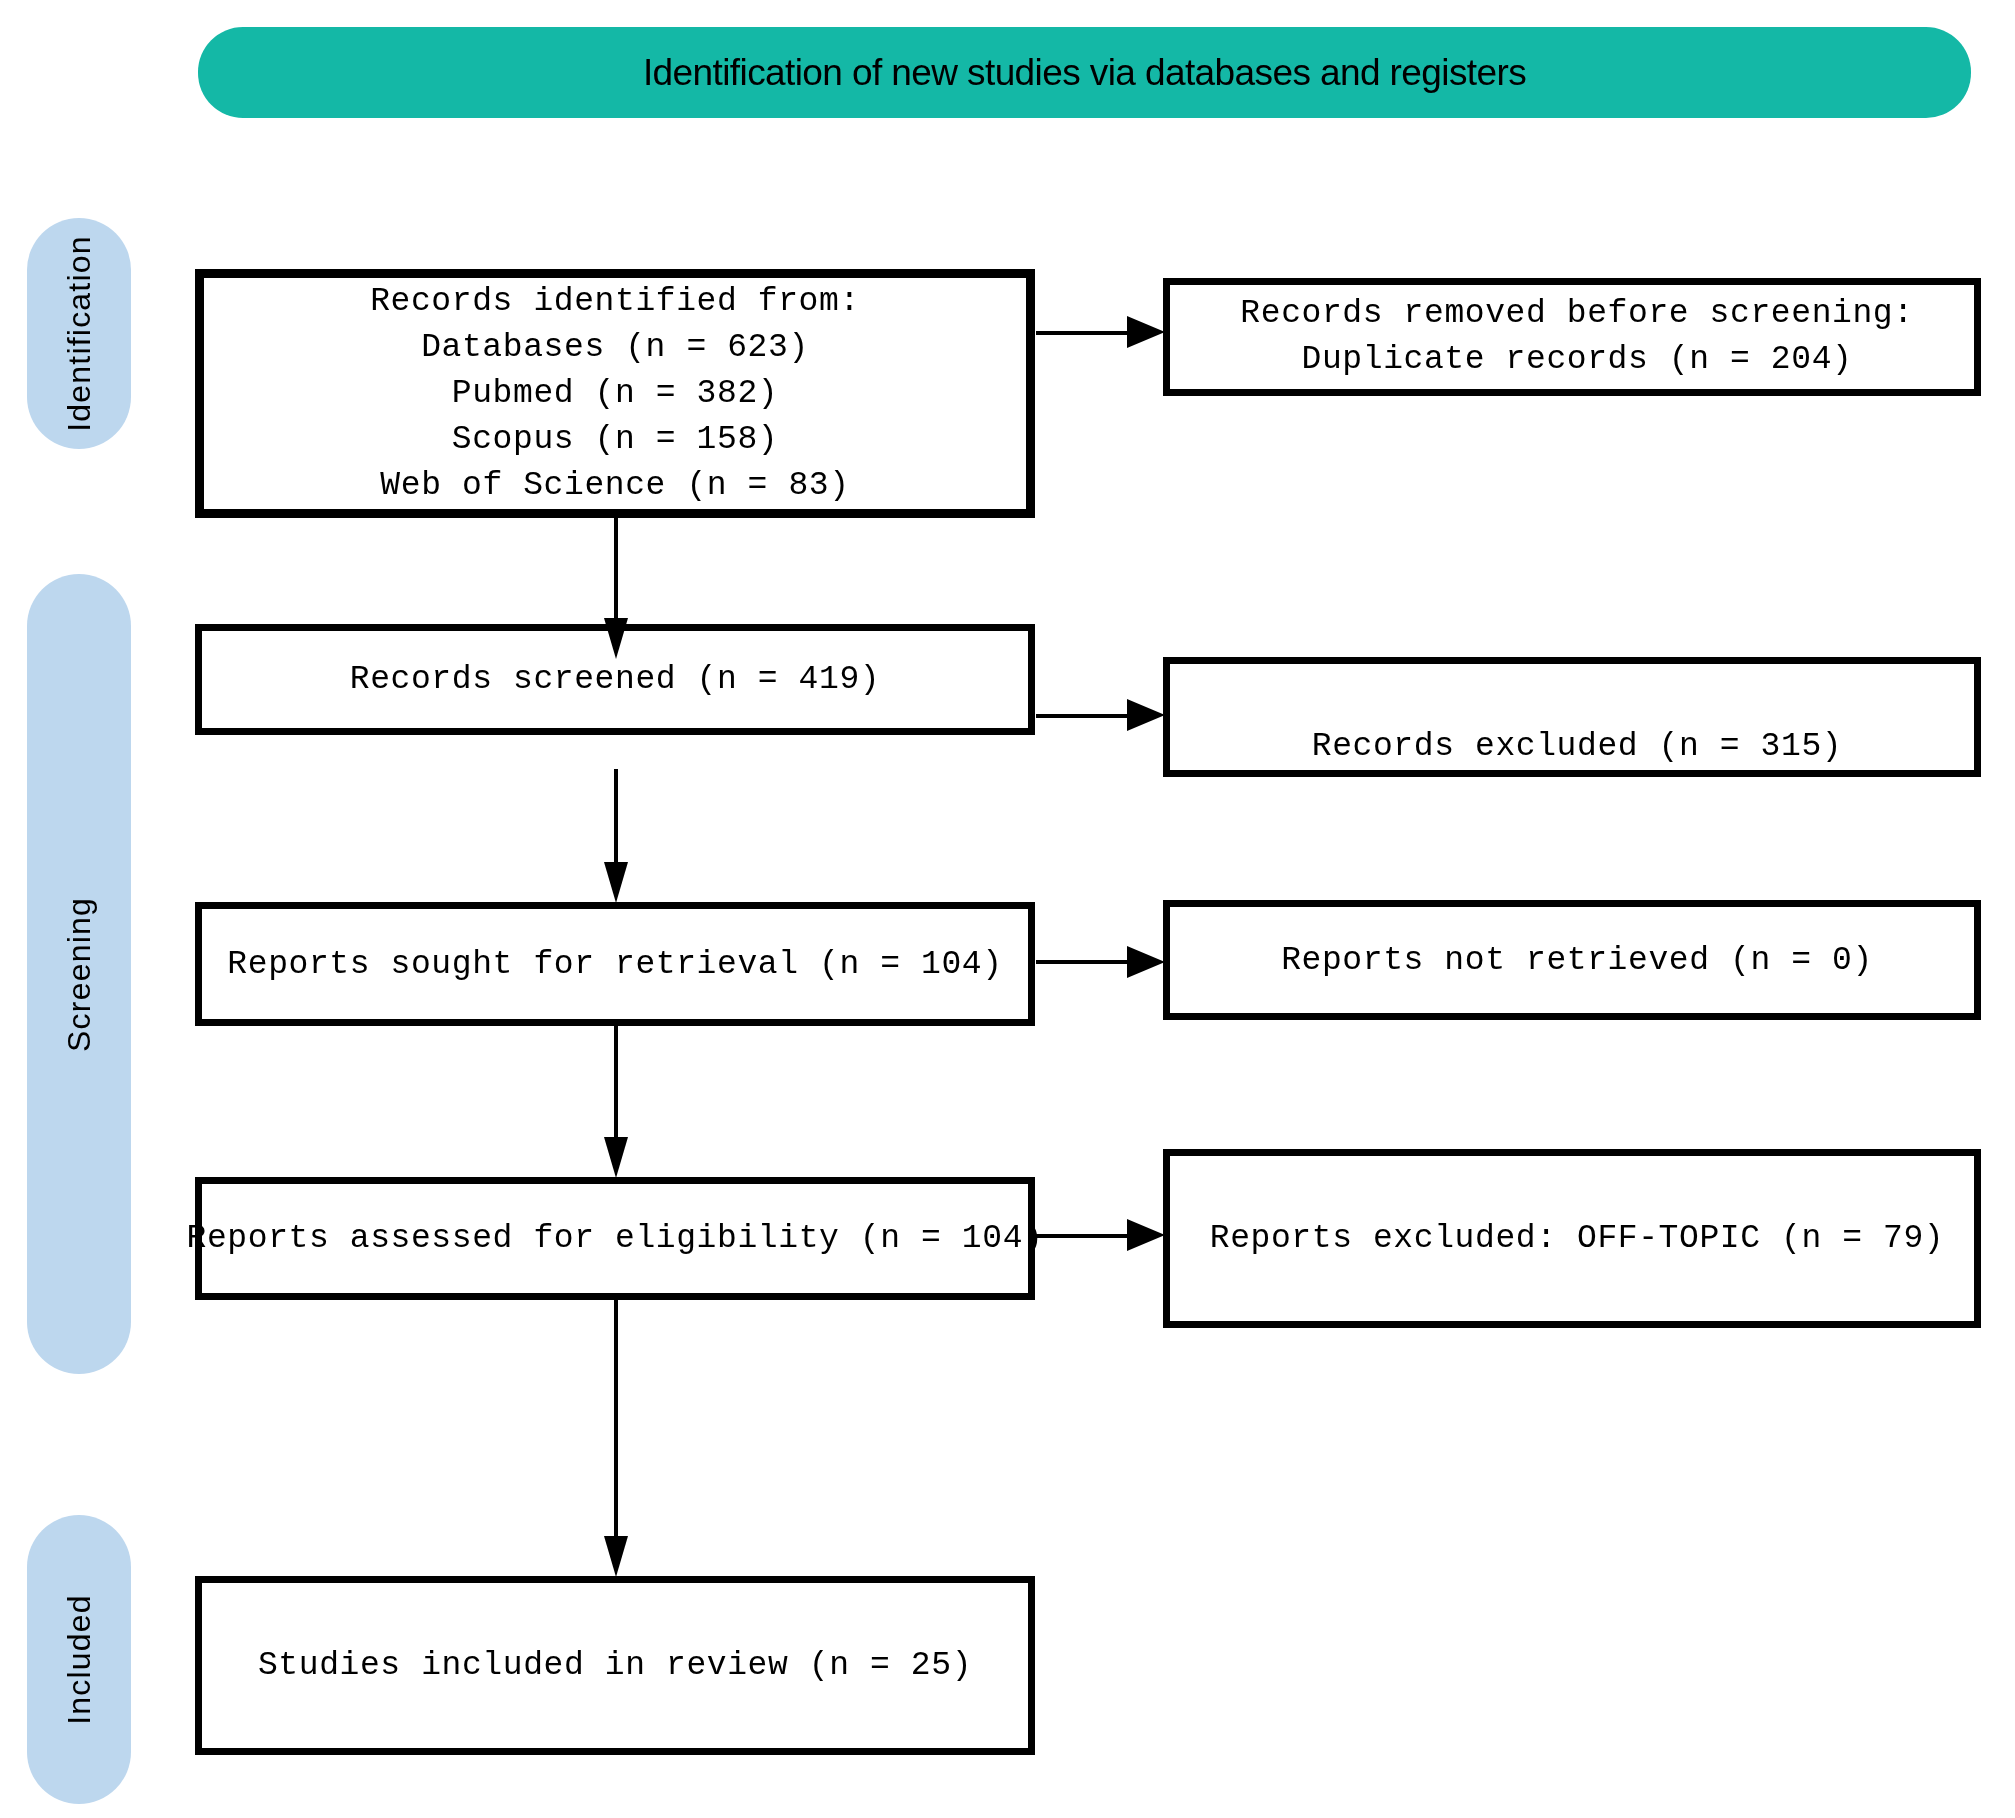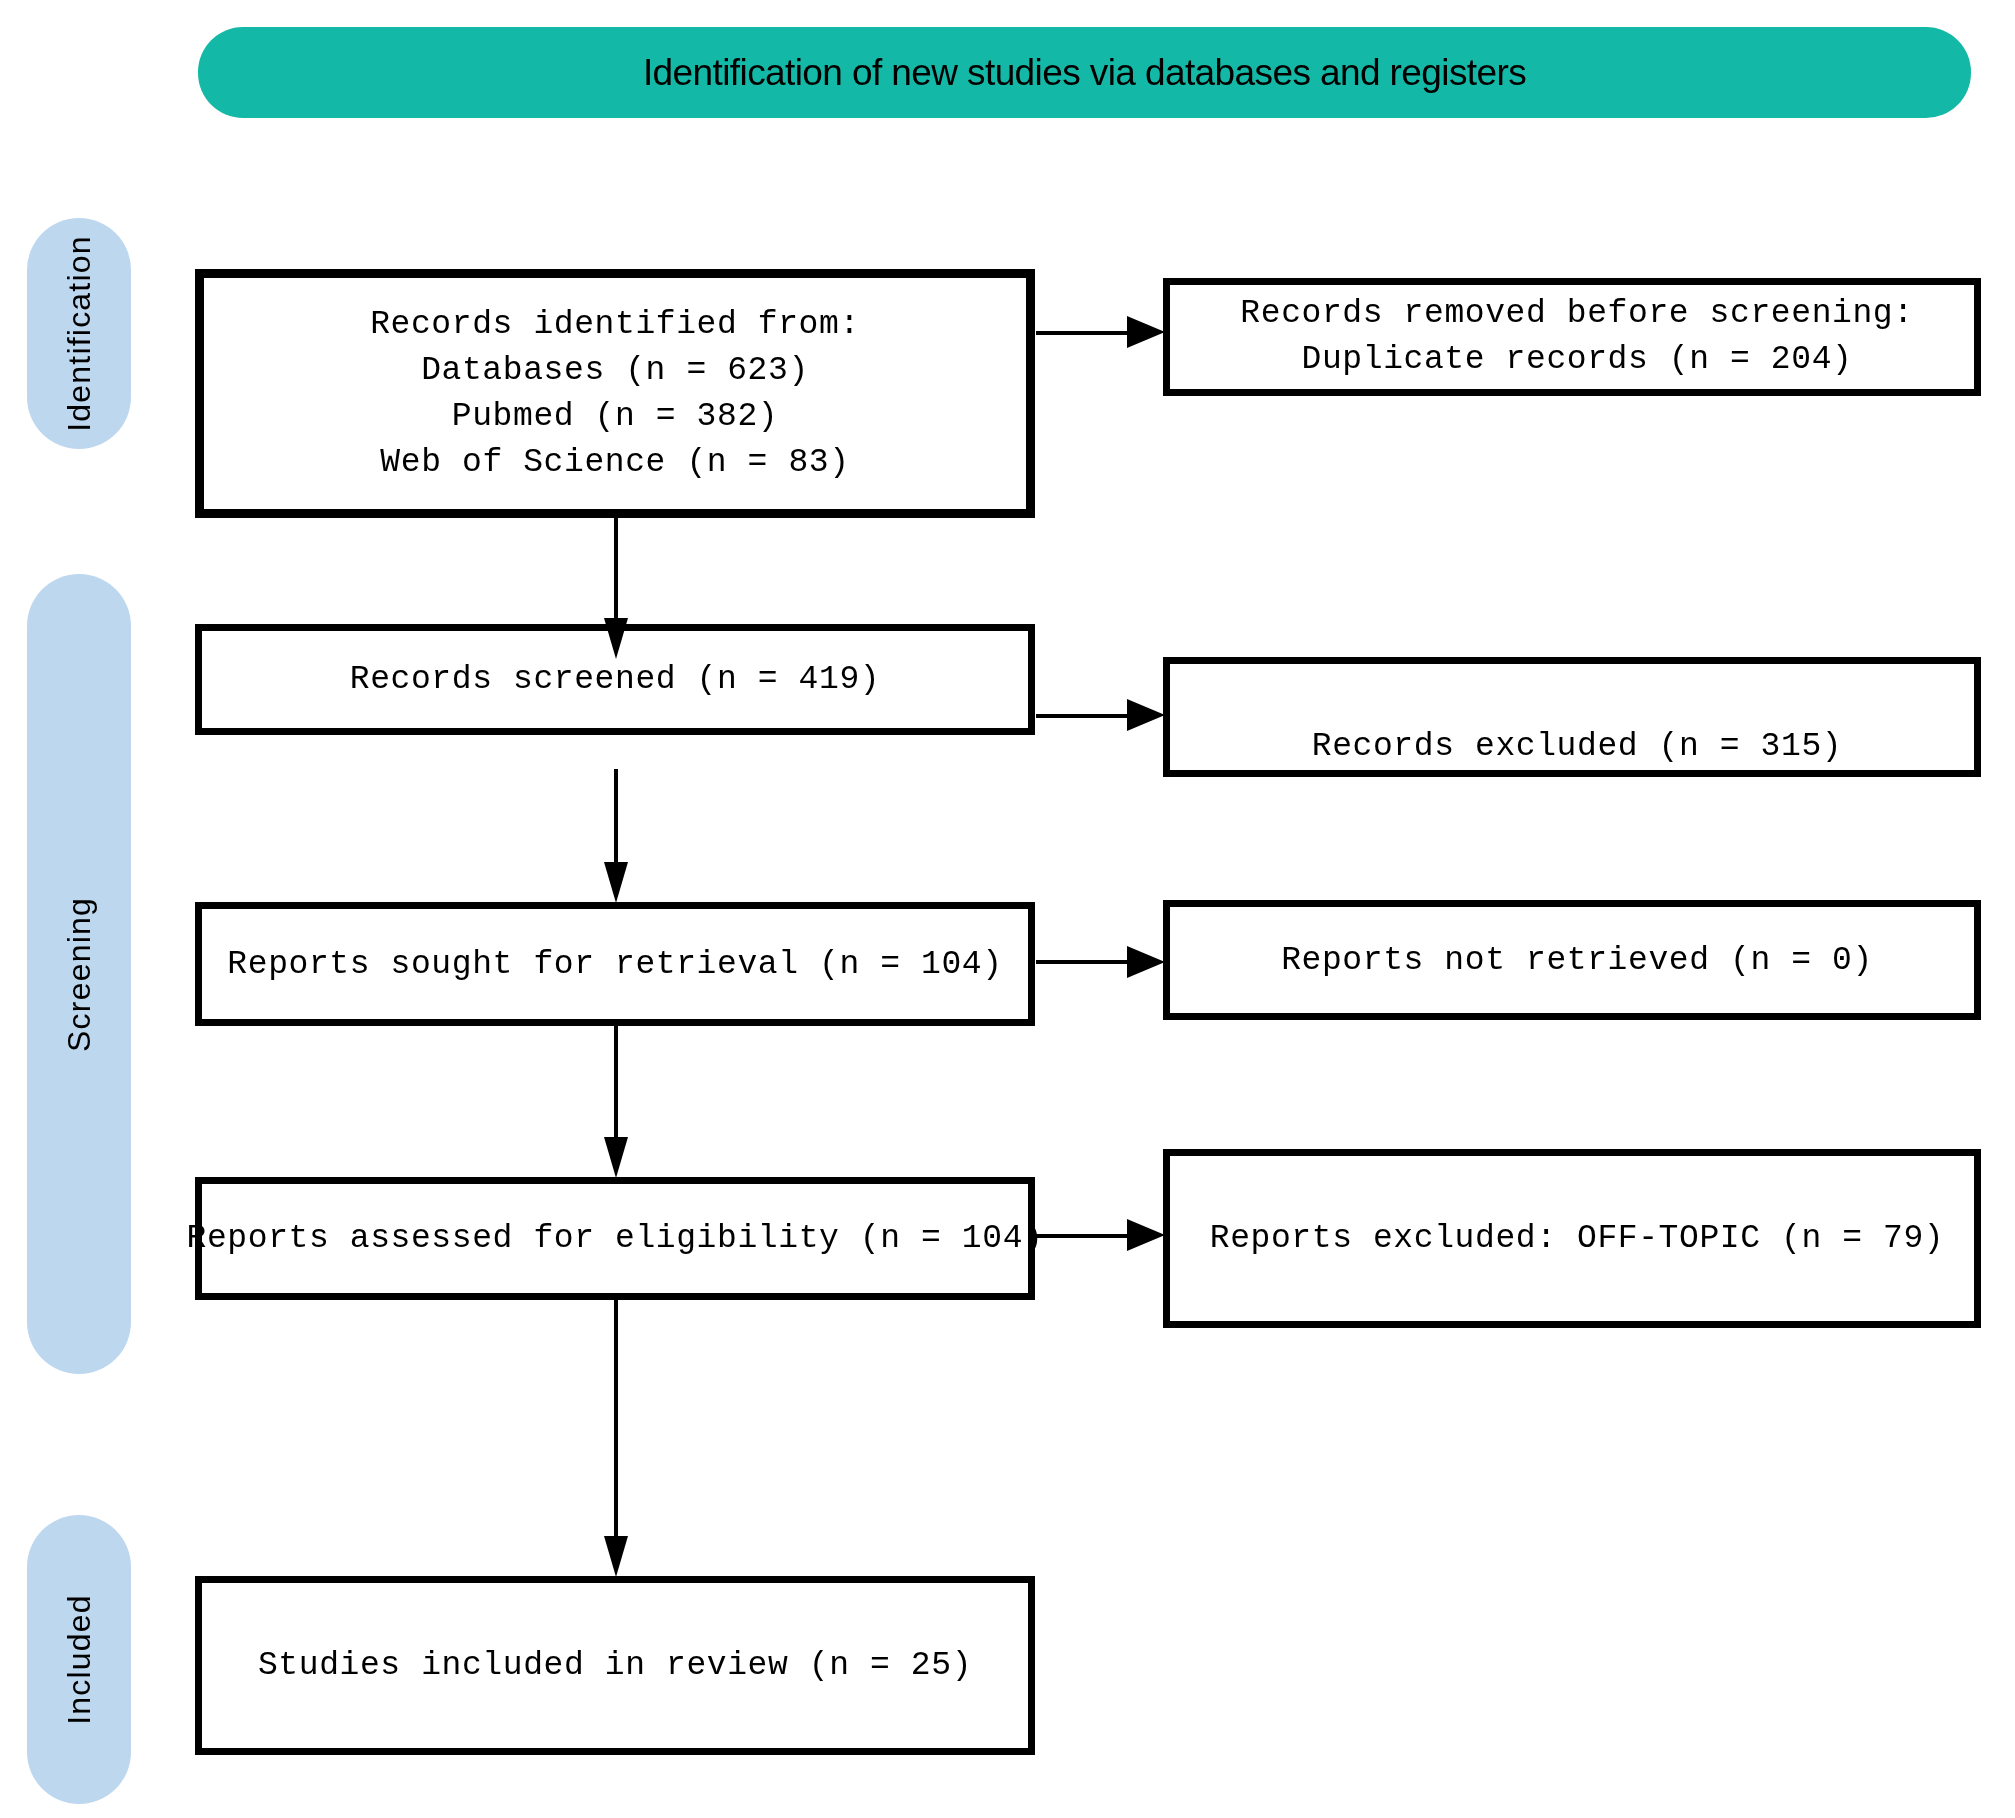--- a/index.html
+++ b/index.html
@@ -107,20 +107,21 @@
     <span class="pill-text">Screening</span>
   </div>
   <div class="pill pill-included">
     <span class="pill-text">Included</span>
   </div>
 
   <div class="fbox thick col-left box-records-identified">
     <div>Records identified from:</div>
     <div>Databases (n = 623)</div>
     <div>Pubmed (n = 382)</div>
+    <div>Scopus (n = 158)</div>
     <div>Web of Science (n = 83)</div>
   </div>
   <div class="fbox col-right box-records-removed">
     <div>Records removed before screening:</div>
     <div>Duplicate records (n = 204)</div>
   </div>
 
   <div class="fbox col-left box-records-screened">
     <div>Records screened (n = 419)</div>
   </div>

